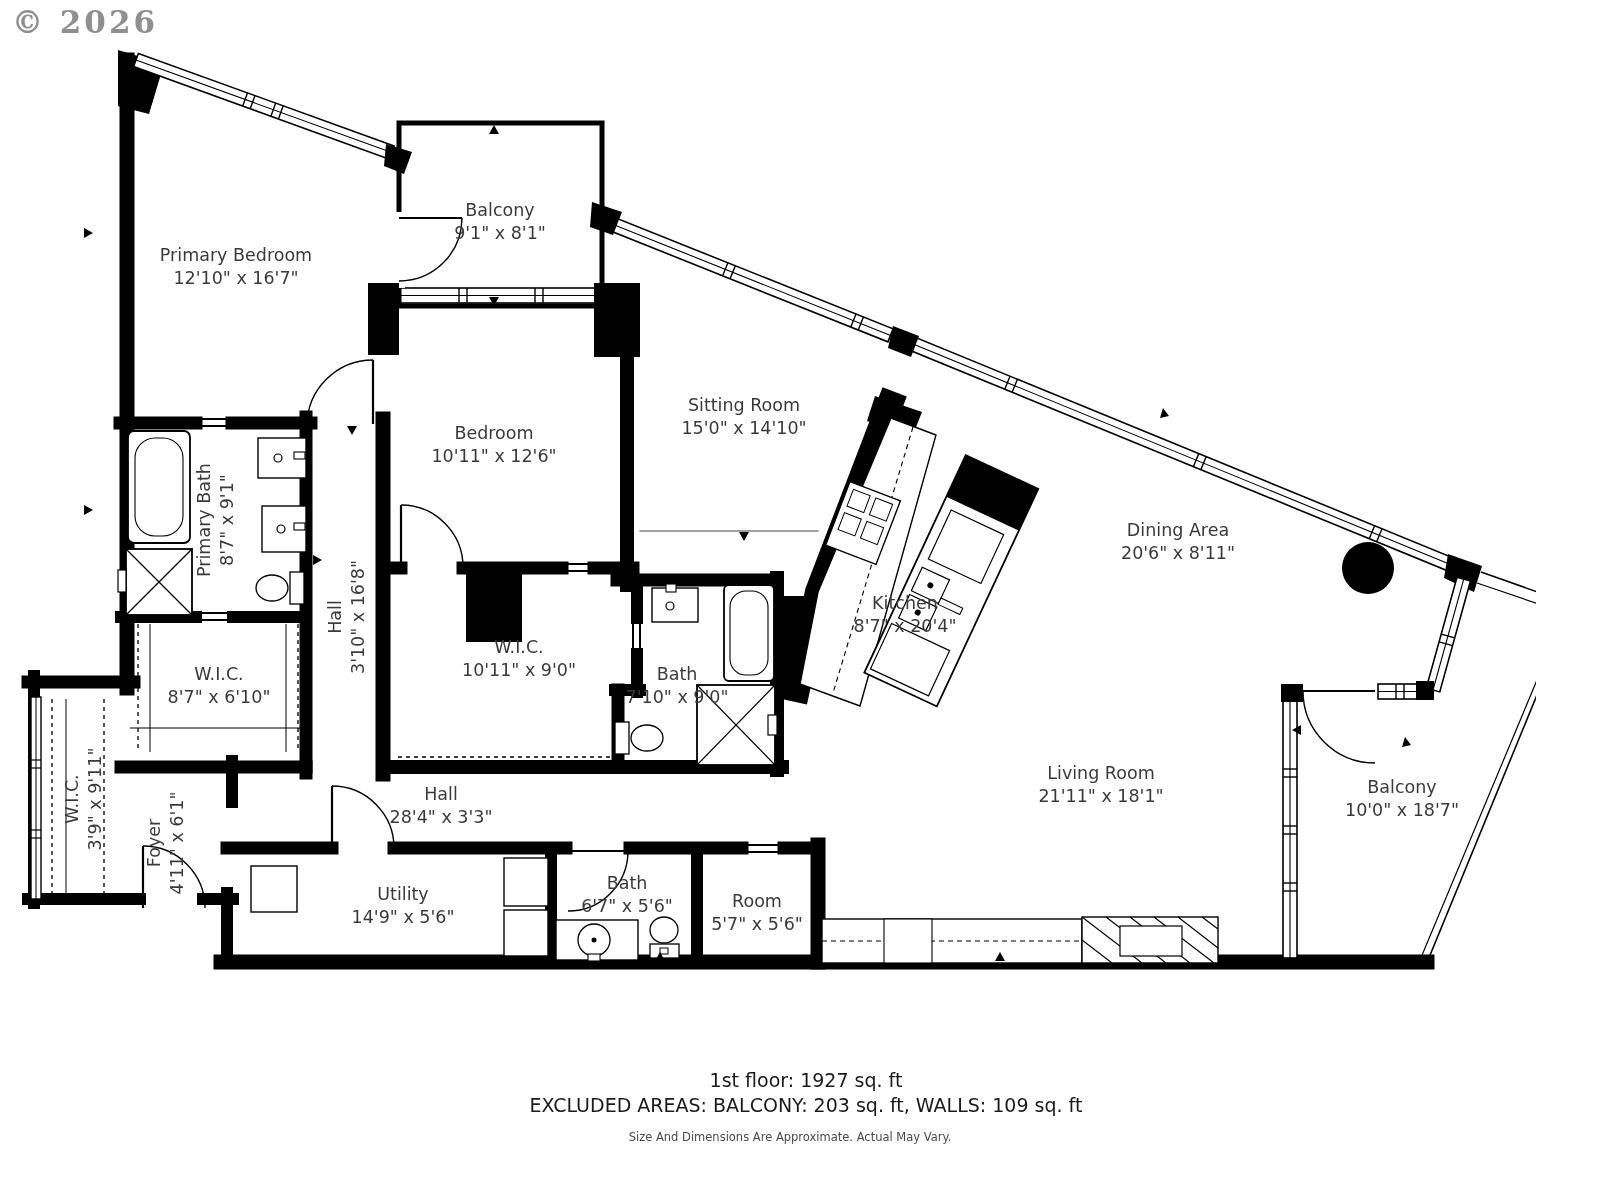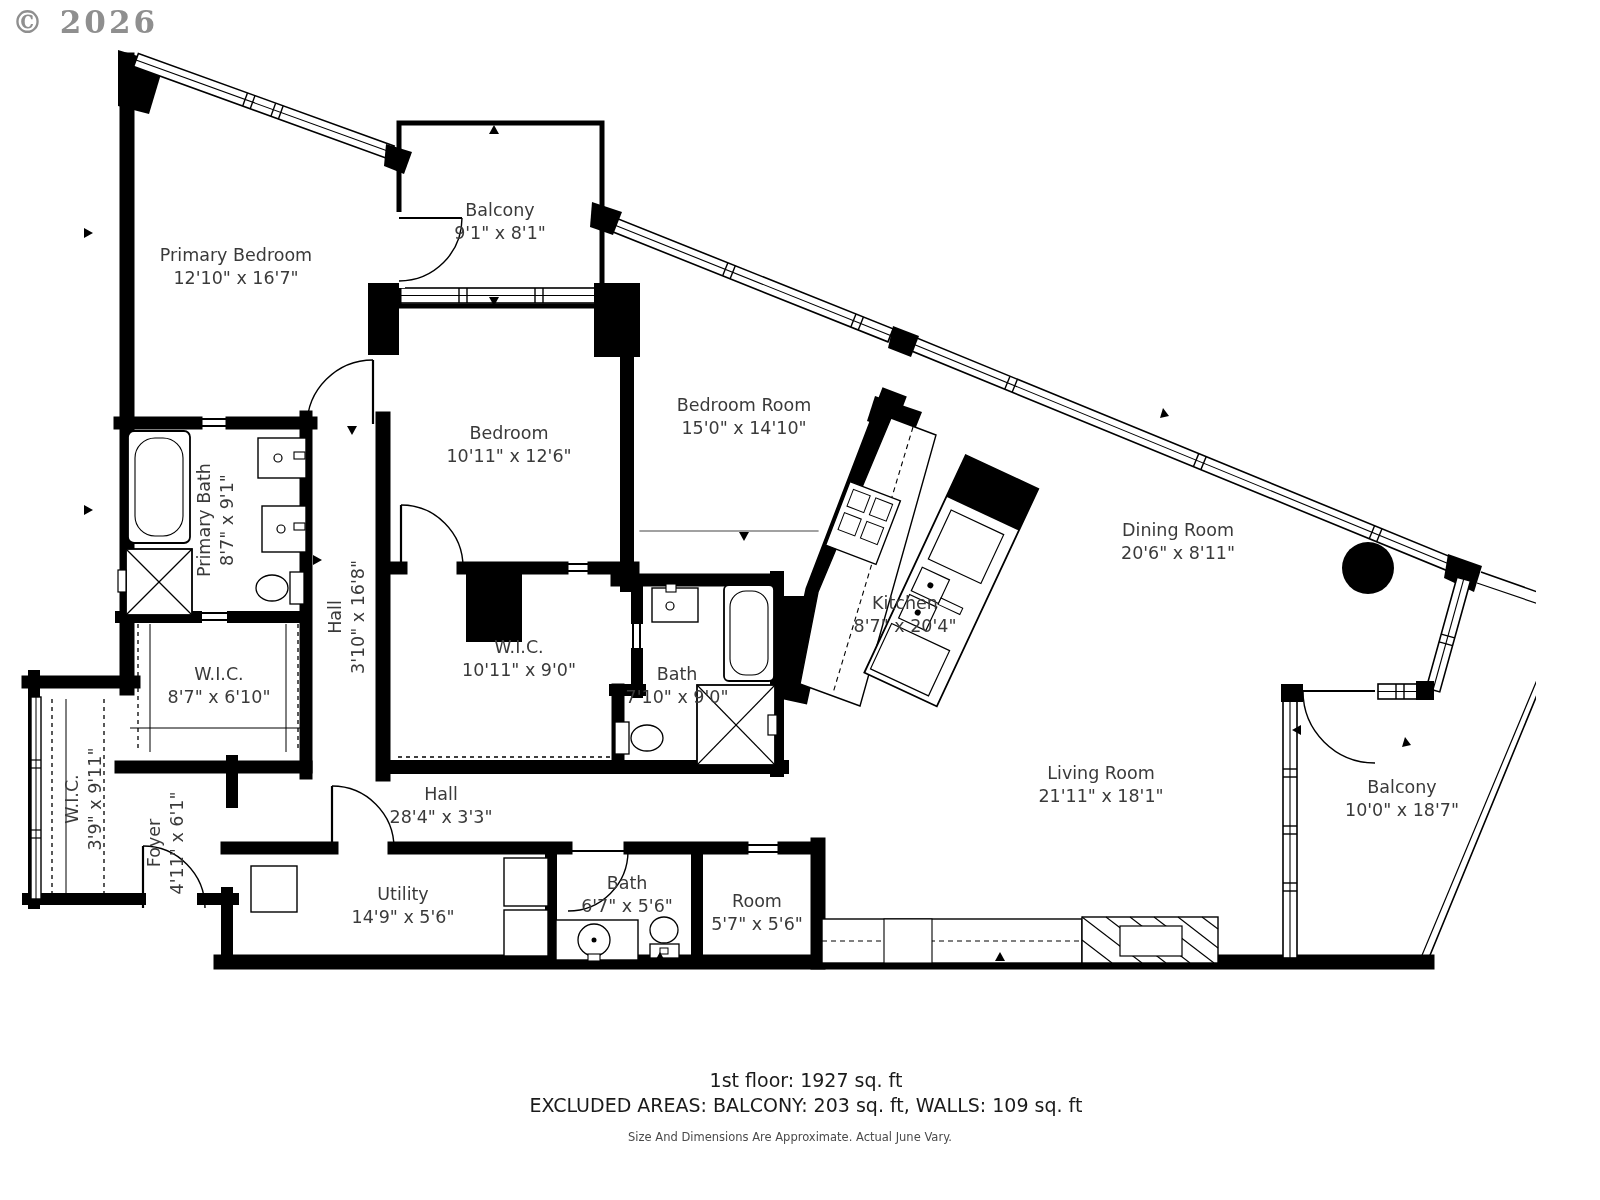--- a/index.html
+++ b/index.html
@@ -364,26 +364,26 @@
 
   <div id="labels">
       <div class="room-label" style="left: 236px; top: 267px;">
         <div>Primary Bedroom</div>
         <div>12'10" x 16'7"</div>
       </div>
       <div class="room-label" style="left: 500px; top: 222px;">
         <div>Balcony</div>
         <div>9'1" x 8'1"</div>
       </div>
-      <div class="room-label" style="left: 509px; top: 445px;">
+      <div class="room-label" style="left: 494px; top: 445px;">
         <div>Bedroom</div>
         <div>10'11" x 12'6"</div>
       </div>
       <div class="room-label" style="left: 744px; top: 417px;">
-        <div>Bedroom Room</div>
+        <div>Sitting Room</div>
         <div>15'0" x 14'10"</div>
       </div>
       <div class="room-label rot" style="left: 216px; top: 520px;">
         <div>Primary Bath</div>
         <div>8'7" x 9'1"</div>
       </div>
       <div class="room-label rot" style="left: 347px; top: 617px;">
         <div>Hall</div>
         <div>3'10" x 16'8"</div>
       </div>
@@ -397,21 +397,21 @@
       </div>
       <div class="room-label" style="left: 677px; top: 686px;">
         <div>Bath</div>
         <div>7'10" x 9'0"</div>
       </div>
       <div class="room-label" style="left: 890px; top: 615px; margin-left: 15px;">
         <div>Kitchen</div>
         <div>8'7" x 20'4"</div>
       </div>
       <div class="room-label" style="left: 1178px; top: 542px;">
-        <div>Dining Room</div>
+        <div>Dining Area</div>
         <div>20'6" x 8'11"</div>
       </div>
       <div class="room-label rot" style="left: 84px; top: 799px;">
         <div>W.I.C.</div>
         <div>3'9" x 9'11"</div>
       </div>
       <div class="room-label rot" style="left: 166px; top: 843px;">
         <div>Foyer</div>
         <div>4'11" x 6'1"</div>
       </div>
@@ -437,15 +437,15 @@
       </div>
       <div class="room-label" style="left: 1402px; top: 799px;">
         <div>Balcony</div>
         <div>10'0" x 18'7"</div>
       </div>
     </div>
 
   <div id="summary">
     <div class="line">1st floor: 1927 sq. ft</div>
     <div class="line">EXCLUDED AREAS: BALCONY: 203 sq. ft, WALLS: 109 sq. ft</div>
-    <div class="disclaimer">Size And Dimensions Are Approximate. Actual June Vary.</div>
+    <div class="disclaimer">Size And Dimensions Are Approximate. Actual May Vary.</div>
   </div>
 </div>
 
 </body></html>

